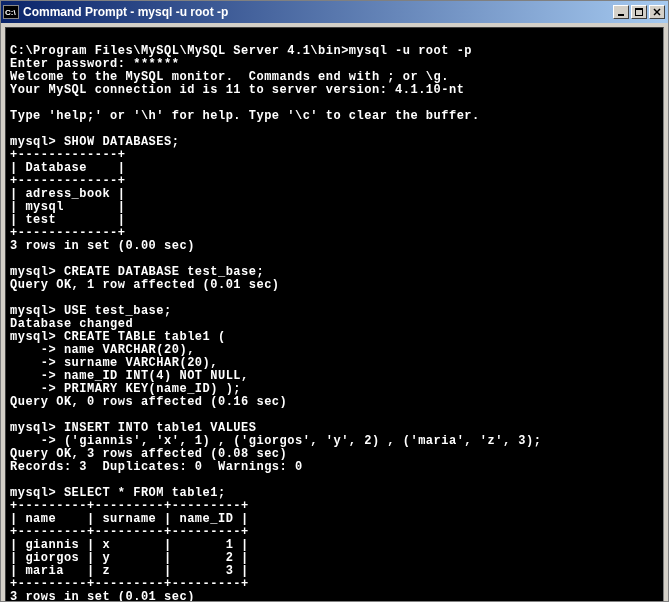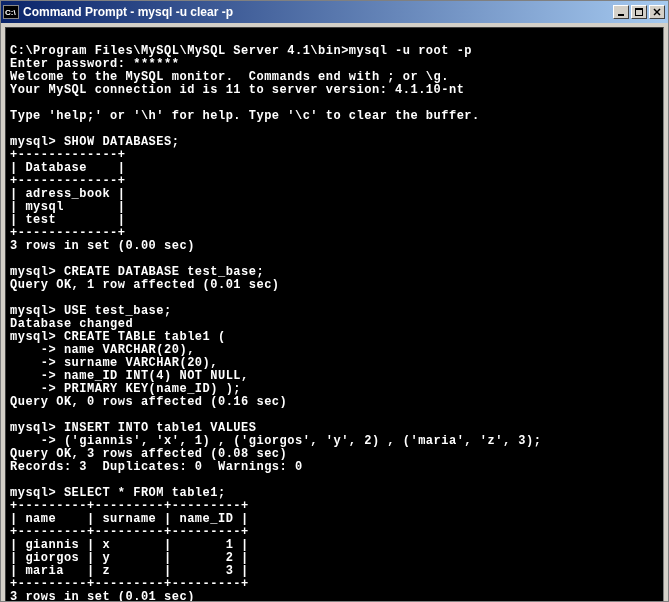--- a/index.html
+++ b/index.html
@@ -66,21 +66,21 @@
     border-left-color: #404040;
   }
   .line { white-space: pre; }
 </style>
 </head>
 <body>
 
 <div class="titlebar">
   <div class="title-left">
     <span class="cmd-icon">C:\</span>
-    <span class="title-text">Command Prompt - mysql -u clear -p</span>
+    <span class="title-text">Command Prompt - mysql -u root -p</span>
   </div>
   <div class="win-controls">
     <div class="win-btn">
       <svg width="8" height="8" viewBox="0 0 8 8">
           <rect x="1" y="6" width="6" height="2" fill="#000"></rect>
         </svg>
     </div>
     <div class="win-btn">
       <svg width="8" height="8" viewBox="0 0 8 8">
           <rect x="0.5" y="0.5" width="7" height="7" fill="none" stroke="#000" stroke-width="1"></rect>

